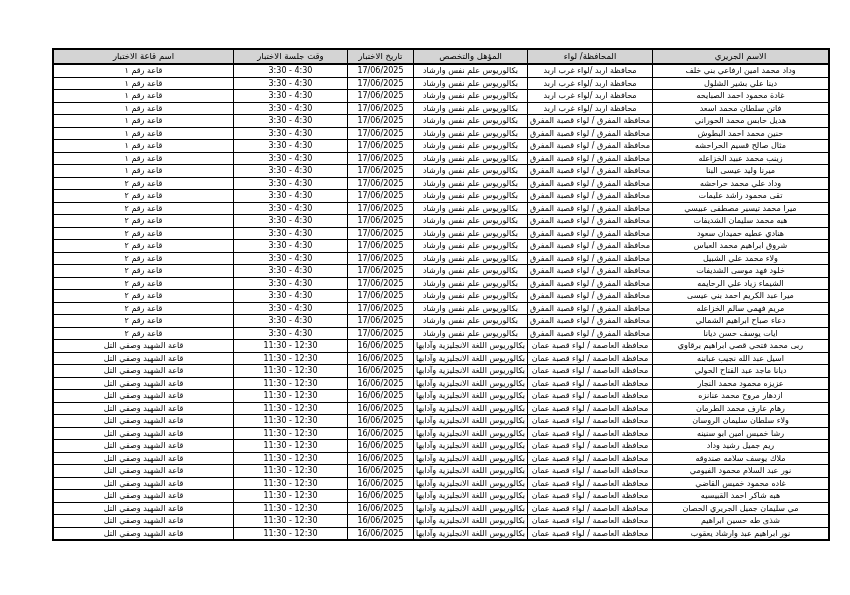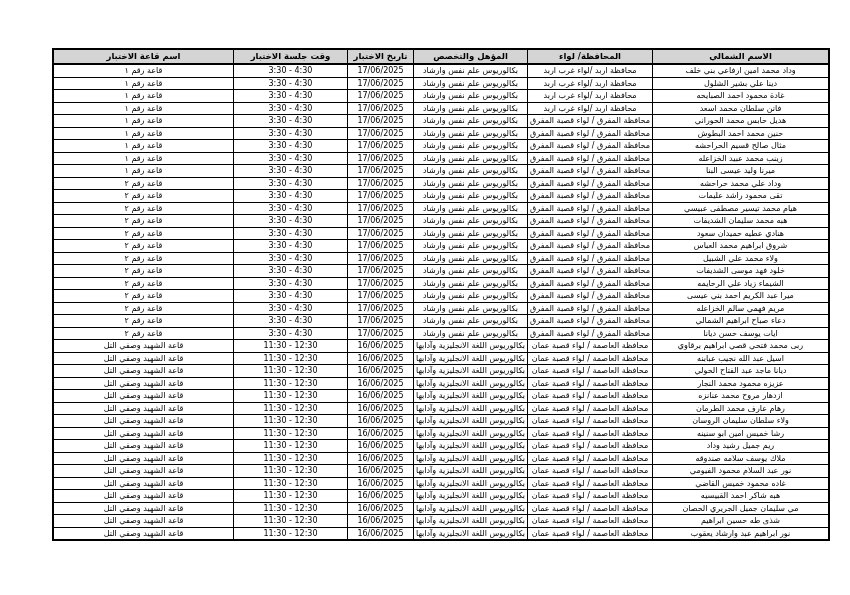--- a/index.html
+++ b/index.html
@@ -34,21 +34,21 @@
     overflow: hidden;
     color: #000;
   }
   table.exam-table thead tr {
     border-bottom: 2px solid #000;
   }
   table.exam-table th {
     background: #d4d4d4;
     height: 13px;
     font-size: 8.5px;
-    font-weight: bold;
+    font-weight: normal;
     line-height: 13px;
   }
   table.exam-table td {
     background: #ffffff;
     height: 11.5px;
     font-size: 8px;
     line-height: 11.5px;
   }
   
   table.exam-table th:nth-child(1), table.exam-table td:nth-child(1) { width: 171px; } 
@@ -58,21 +58,21 @@
   table.exam-table th:nth-child(5), table.exam-table td:nth-child(5) { width: 109px; } 
   table.exam-table th:nth-child(6), table.exam-table td:nth-child(6) { width: 175px; } 
 </style>
 </head>
 <body>
 
 <div class="page">
   <table class="exam-table">
     <thead>
       <tr id="header-row">
-          <th>الاسم الشمالي</th>
+          <th>الاسم الجريري</th>
           <th>المحافظة/ لواء</th>
           <th>المؤهل والتخصص</th>
           <th>تاريخ الاختبار</th>
           <th>وقت جلسة الاختبار</th>
           <th>اسم قاعة الاختبار</th>
         </tr>
     </thead>
     <tbody id="table-body">
         <tr>
           <td>وداد محمد امين ارفاعي بني خلف</td>
@@ -156,21 +156,21 @@
         </tr>
         <tr>
           <td>تقى محمود راشد عليمات</td>
           <td>محافظة المفرق / لواء قصبة المفرق</td>
           <td>بكالوريوس علم نفس وارشاد</td>
           <td dir="ltr">17/06/2025</td>
           <td dir="ltr">3:30 - 4:30</td>
           <td>قاعة رقم ٢</td>
         </tr>
         <tr>
-          <td>هيام محمد تيسير مصطفى عبيسي</td>
+          <td>ميرا محمد تيسير مصطفى عبيسي</td>
           <td>محافظة المفرق / لواء قصبة المفرق</td>
           <td>بكالوريوس علم نفس وارشاد</td>
           <td dir="ltr">17/06/2025</td>
           <td dir="ltr">3:30 - 4:30</td>
           <td>قاعة رقم ٢</td>
         </tr>
         <tr>
           <td>هبه محمد سليمان الشديفات</td>
           <td>محافظة المفرق / لواء قصبة المفرق</td>
           <td>بكالوريوس علم نفس وارشاد</td>

